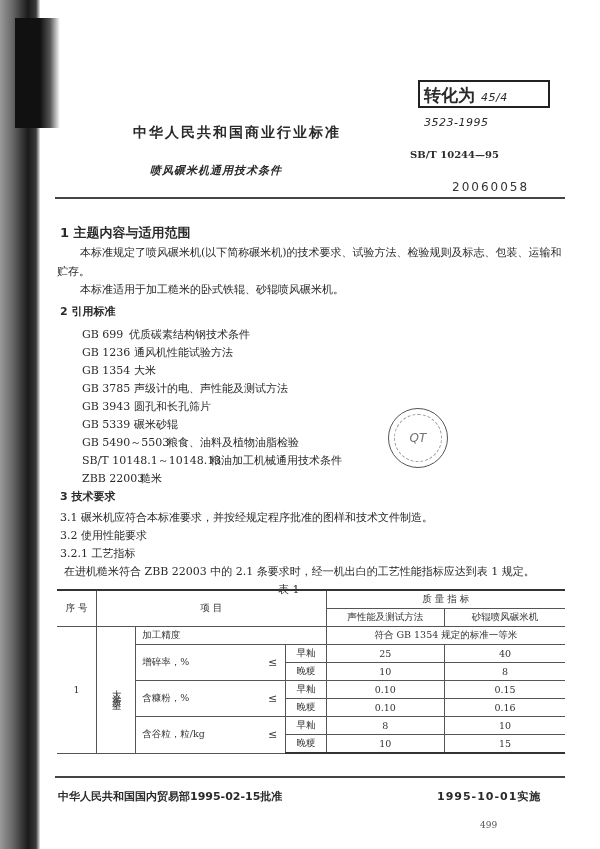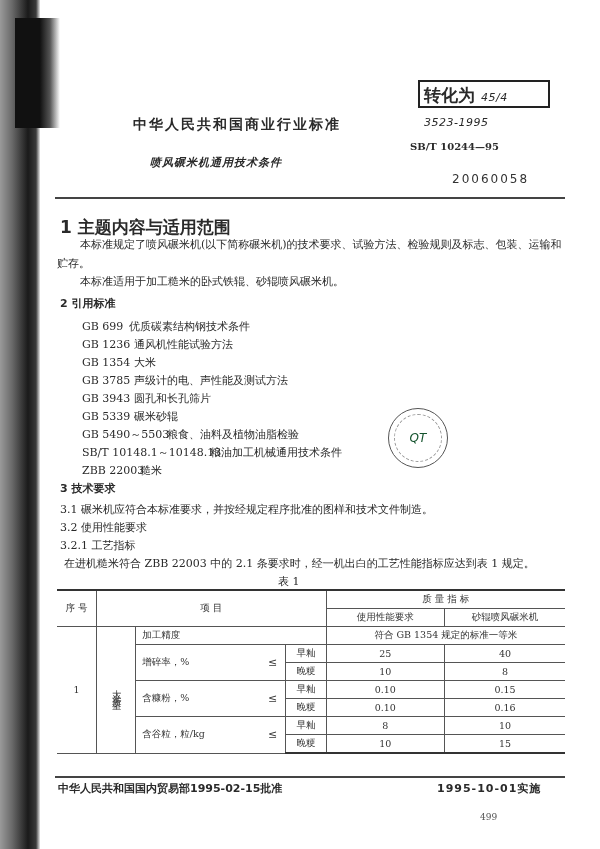--- a/index.html
+++ b/index.html
@@ -10,35 +10,35 @@
     color:#2a2a2a;
   }
   .edge {
     position:absolute; left:0; top:0; width:40px; height:849px;
     background:linear-gradient(to right,#9a9a9a 0px,#6a6a6a 12px,#1a1a1a 28px,#3a3a3a 36px,#e8e8e8 40px);
   }
   .edge-top {
     position:absolute; left:15px; top:18px; width:45px; height:110px;
     background:linear-gradient(to right,#111 0,#111 25px,#555 35px,rgba(255,255,255,0) 45px);
   }
-  .abs { position:absolute; white-space:nowrap; }
+  .abs { position:absolute; white-space:nowrap;margin-top:8px; }
   .sans { font-family:"DejaVu Sans","Liberation Sans",sans-serif; }
   .bold { font-weight:bold; }
   .stamp-box {
     position:absolute; left:418px; top:80px; width:132px; height:28px;
     border:2px solid #222; box-sizing:border-box;
     font-family:"DejaVu Sans","Liberation Sans",sans-serif;
     font-size:17px; font-weight:bold; padding:2px 4px; line-height:22px;
   }
   .stamp-box .hand { font-style:italic; font-weight:normal; font-size:11px; letter-spacing:0.5px; }
   .rule { position:absolute; background:#444; }
   .seal {
     position:absolute; left:388px; top:408px; width:58px; height:58px;
     border:1.5px solid #555; border-radius:50%;
-    font-family:"DejaVu Sans",sans-serif; font-size:12px; color:#14532d;
+    font-family:"DejaVu Sans",sans-serif; font-size:12px; color:#737373;
     display:flex; align-items:center; justify-content:center; font-style:italic;
   }
   .seal-inner {
     width:46px; height:46px; border:1px dashed #999; border-radius:50%;
     display:flex; align-items:center; justify-content:center;
   }
   .body-text { font-size:11px; }
   table.t1 {
     position:absolute; left:57px; top:589px; width:508px;
     border-collapse:collapse; font-size:9.5px; color:#333;
@@ -65,21 +65,21 @@
   <span class="hand">45/4 3523-1995</span>
 </div>
 
 <div class="abs sans bold" style="left:133px;top:116px;font-size:14px;letter-spacing:2px;">中华人民共和国商业行业标准</div>
 <div class="abs bold" style="left:410px;top:141px;font-size:10px;">SB/T 10244—95</div>
 <div class="abs sans bold" style="left:150px;top:155px;font-size:11px;letter-spacing:1px;font-style:italic;">喷风碾米机通用技术条件</div>
 <div class="abs sans" style="left:452px;top:172px;font-size:12px;letter-spacing:2px;color:#333;">20060058</div>
 
 <div class="rule" style="left:55px;top:197px;width:510px;height:2px;"></div>
 
-<div class="abs sans bold" style="left:60px;top:216px;font-size:17px;">1   主题内容与适用范围</div>
+<div class="abs sans bold" style="left:60px;top:216px;font-size:13px;">1   主题内容与适用范围</div>
 <div class="abs body-text" style="left:80px;top:237px;">本标准规定了喷风碾米机(以下简称碾米机)的技术要求、试验方法、检验规则及标志、包装、运输和</div>
 <div class="abs body-text" style="left:57px;top:256px;">贮存。</div>
 <div class="abs body-text" style="left:80px;top:274px;">本标准适用于加工糙米的卧式铁辊、砂辊喷风碾米机。</div>
 
 <div class="abs sans bold" style="left:60px;top:296px;font-size:11px;">2   引用标准</div>
 
 <div>
   <div class="abs body-text" style="left:82px;top:319px;"><span style="display:inline-block;width:47px;">GB 699</span><span>优质碳素结构钢技术条件</span></div>
   <div class="abs body-text" style="left:82px;top:337px;"><span style="display:inline-block;width:52px;">GB 1236</span><span>通风机性能试验方法</span></div>
   <div class="abs body-text" style="left:82px;top:355px;"><span style="display:inline-block;width:52px;">GB 1354</span><span>大米</span></div>
@@ -112,21 +112,21 @@
       <col style="width:105px">
       <col style="width:107px">
   </colgroup>
   <tbody>
       <tr class="top">
     <td class="first" rowspan="2">序  号</td>
     <td colspan="3" rowspan="2">项          目</td>
     <td colspan="2" class="last">质  量  指  标</td>
   </tr>
   <tr>
-    <td>使用性能要求</td>
+    <td>声性能及测试方法</td>
     <td class="last">砂辊喷风碾米机</td>
   </tr>
   <tr>
     <td class="first" rowspan="7">1</td>
     <td class="vert" rowspan="7">大米质量</td>
     <td colspan="2" class="left">加工精度</td>
     <td colspan="2" class="last">符合 GB 1354 规定的标准一等米</td>
   </tr>
   <tr>
     <td rowspan="2" class="left"><span>增碎率，%</span><span class="le">≤</span></td>

